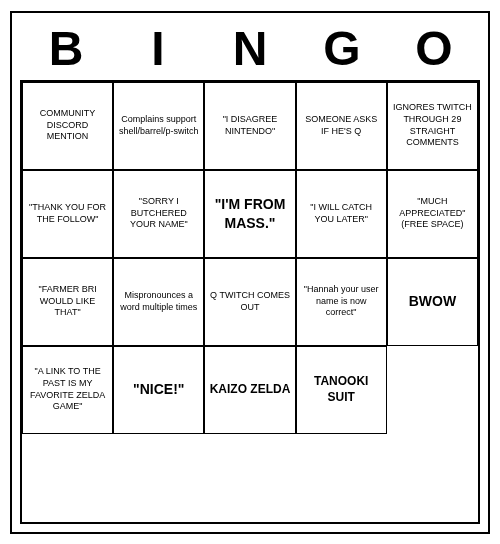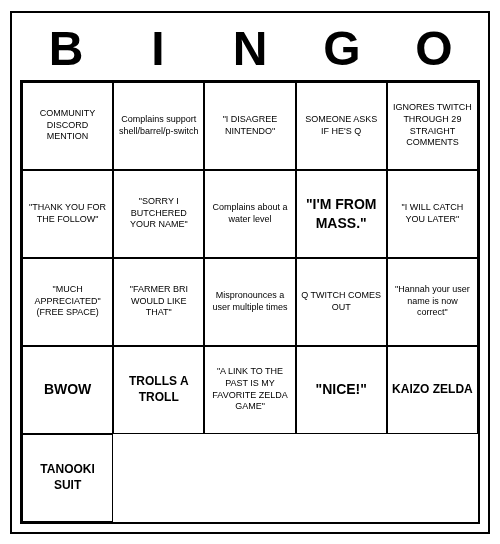--- a/index.html
+++ b/index.html
@@ -71,28 +71,26 @@
     <span>O</span>
   </div>
   <div class="bingo-grid">
   <div class="cell small-text">COMMUNITY DISCORD MENTION</div>
       <div class="cell small-text">Complains support shell/barrel/p-switch</div>
       <div class="cell small-text">"I DISAGREE NINTENDO"</div>
       <div class="cell small-text">SOMEONE ASKS IF HE'S Q</div>
       <div class="cell small-text">IGNORES TWITCH THROUGH 29 STRAIGHT COMMENTS</div>
       <div class="cell small-text">"THANK YOU FOR THE FOLLOW"</div>
       <div class="cell small-text">"SORRY I BUTCHERED YOUR NAME"</div>
-      <div class="cell small-text">Complains about a water level</div>
       <div class="cell large-text">"I'M FROM MASS."</div>
       <div class="cell small-text">"I WILL CATCH YOU LATER"</div>
       <div class="cell small-text">"MUCH APPRECIATED" (FREE SPACE)</div>
       <div class="cell small-text">"FARMER BRI WOULD LIKE THAT"</div>
-      <div class="cell small-text">Mispronounces a user multiple times</div>
+      <div class="cell small-text">Mispronounces a word multiple times</div>
       <div class="cell small-text">Q TWITCH COMES OUT</div>
       <div class="cell small-text">"Hannah your user name is now correct"</div>
       <div class="cell large-text">BWOW</div>
-      <div class="cell medium-text">TROLLS A TROLL</div>
       <div class="cell small-text">"A LINK TO THE PAST IS MY FAVORITE ZELDA GAME"</div>
       <div class="cell large-text">"NICE!"</div>
       <div class="cell medium-text">KAIZO ZELDA</div>
       <div class="cell medium-text">TANOOKI SUIT</div>
     </div>
 </div>
 
 </body></html>

